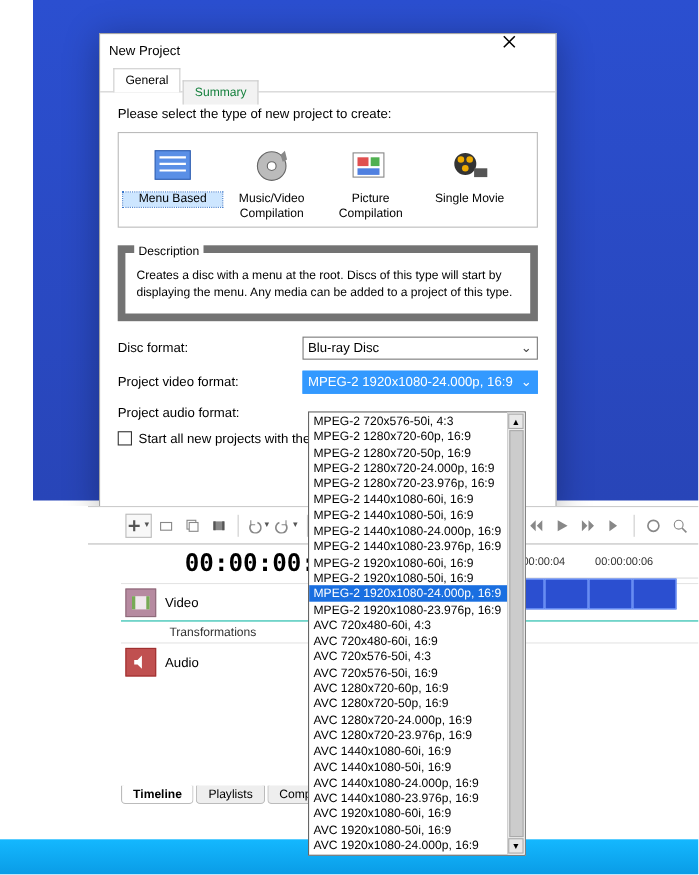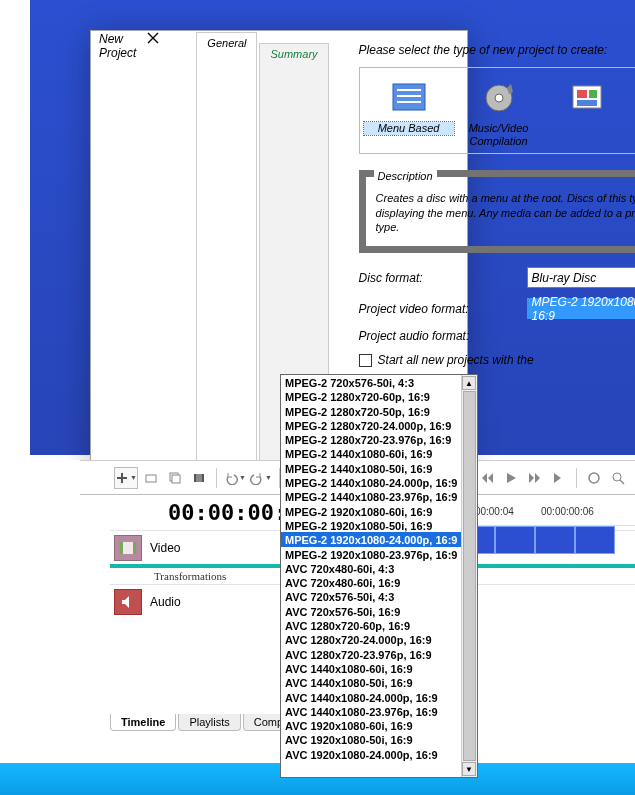--- a/index.html
+++ b/index.html
@@ -1,68 +1,68 @@
 <!DOCTYPE html>
 <html><head>
 <meta charset="utf-8">
 <style>
   * { box-sizing: border-box; font-family: "Segoe UI", Tahoma, sans-serif; }
   body { margin:0; width:635px; height:795px; background:#fff; overflow:hidden; position:relative; font-size:12px; color:#000; }
   .desktop-blue { position:absolute; left:30px; top:0; width:605px; height:455px; background:#2a4bc8; background:linear-gradient(to bottom,#2b4fd0,#2845b8); }
   
-  .dialog { position:absolute; left:90px; top:30px; width:378px; height:435px; background:#fff; border:1px solid #a6a6a6; box-shadow:0 4px 30px rgba(0,0,0,0.3); display:flex; flex-direction:row;font-style:italic; }
+  .dialog { position:absolute; left:90px; top:30px; width:416px; height:435px; background:#fff; border:1px solid #a6a6a6; box-shadow:0 4px 30px rgba(0,0,0,0.3); display:flex; flex-direction:column; }
   .titlebar { height:30px; display:flex; align-items:center; padding:0 8px; }
   .titlebar .title { font-size:12px; }
   .titlebar .close { margin-left:auto; width:40px; height:28px; text-align:center; line-height:28px; font-size:14px; color:#000; }
   .tabs { display:flex; padding:0 12px; border-bottom:1px solid #ccc; }
   .tab { padding:4px 10px 5px; border:1px solid #ccc; border-bottom:none; background:#fff; margin-right:2px; position:relative; top:1px; font-size:11px; }
   .tab.inactive { background:#f2f2f2; color:#15803d; top:12px; padding-bottom:4px; }
   .content { padding:10px 16px; flex:1; }
   .instr { margin: 2px 0 10px 0; }
-  .type-box { border:1px solid #bbb; padding:10px 4px 6px; display:flex; justify-content:center; text-align:center; }
+  .type-box { border:1px solid #bbb; padding:10px 4px 6px; display:flex; justify-content:flex-start; text-align:center; }
   .pt { width:90px; }
   .pt .ic { width:44px; height:40px; margin:0 auto 4px; }
   .pt .lbl { font-size:11px; line-height:1.15; }
   .pt.sel .lbl { background:#cde6ff; outline:1px dotted #3b78cc; }
   .ic svg { width:44px; height:40px; }
   .desc-box { margin-top:16px; border:7px solid #737373; padding:14px 10px 12px; position:relative; font-size:11px; line-height:1.3; }
   .desc-box .legend { position:absolute; top:-8px; left:8px; background:#fff; padding:0 4px; font-size:11px; }
   .form-rows { margin-top:14px; }
   .row { display:flex; align-items:center; margin-bottom:10px; }
   .row .lab { width:168px; font-size:12px; }
   .combo { flex:1; height:21px; border:1px solid #7a7a7a; background:#fff; display:flex; align-items:center; padding:0 2px 0 4px; font-size:12px; }
   .combo .arrow { margin-left:auto; width:15px; text-align:center; color:#444;}
   .combo.open { border:1px solid #3399ff; background:#3399ff; color:#fff; }
   .combo.open .arrow { color:#fff; }
   .chk-row { display:flex; align-items:center; margin-top:4px; font-size:12px; }
   .chk-row .cb { width:13px; height:13px; border:1px solid #333; margin-right:6px; background:#fff;}
   
   .dropdown { position:absolute; left:280px; top:374px; width:198px; height:404px; background:#fff; border:1px solid #666; z-index:100; display:flex; }
   .dd-list { flex:1; overflow:hidden; font-size:11px; }
-  .dd-item { padding:1px 4px 1px 4px; white-space:nowrap; line-height:14px; height:14.3px;font-weight:bold; }
+  .dd-item { padding:1px 4px 1px 4px; white-space:nowrap; line-height:14px; height:14.3px; }
   .dd-item.sel { background:#1a6fe0; color:#fff; }
   .dd-scroll { width:16px; background:#f0f0f0; border-left:1px solid #ccc; position:relative; }
   .dd-sb { position:absolute; top:1px; right:1px; width:14px; height:14px; border:1px solid #aaa; background:#e8e8e8; display:flex; align-items:center; justify-content:center; font-size:8px;}
   .dd-sb.bot { top:auto; bottom:1px; }
   .dd-thumb { position:absolute; top:16px; bottom:16px; left:1px; right:1px; background:#ccc; border:1px solid #aaa;}
   
   .lower { position:absolute; left:0; top:460px; right:0; height:300px; background:#fff; }
   .hr { border-top:1px solid #ccc; margin:0; }
   .toolbar { height:34px; border-bottom:1px solid #bbb; display:flex; align-items:center; padding:0 6px; gap:2px; }
   .tbtn { width:24px; height:22px; display:flex; align-items:center; justify-content:center; border:1px solid transparent; }
   .tbtn.grp { border:1px solid #bbb; background:#f8f8f8; }
   .tsep { width:1px; height:20px; background:#ccc; margin:0 4px; }
   .tdrop { font-size:7px; color:#555; margin-left:1px;}
   .tc-area { position:absolute; left:110px; top:38px; right:0; }
   .timecode { font:bold 22px/1 monospace; padding:4px 0 6px 58px; }
   .trackhdr { display:flex; align-items:center; height:34px; border-top:1px solid #e4e4e4;}
   .trk-ic { width:28px; height:26px; border:1px solid #8e6a7a; background:#b68aa0; margin:0 8px 0 4px; display:flex; align-items:center; justify-content:center; color:#fff; font-size:10px;}
   .trk-ic.red { background:#c05050; border-color:#a03030;}
   .trk-lbl { font-size:12px; }
-  .trk-sub { padding-left:44px; font-size:11px; color:#333; border-top:4px solid #14b8a6; height:20px; display:flex; align-items:center;font-family:Liberation Serif, serif;}
+  .trk-sub { padding-left:44px; font-size:11px; color:#333; border-top:1px solid #14b8a6; height:20px; display:flex; align-items:center;}
   .timeline-right { position:absolute; left:455px; right:0; top:38px; }
   .ruler { height:28px; display:flex; font:10px/28px monospace; color:#333; border-bottom:1px solid #ddd; }
   .ruler div { width:80px; padding-left:6px; }
   .thumbs { display:flex; }
   .thumb { width:40px; height:28px; background:#2b4fd0; border:1px solid #7aa0ff; }
   .bottom-tabs { position:absolute; bottom:29px; left:110px; display:flex; font-size:11px;}
   .btab { padding:2px 10px; border:1px solid #bbb; border-top:none; background:#eee; margin-right:2px; border-radius:0 0 4px 4px;}
   .btab.act { background:#fff; font-weight:bold; }
   .left-sidebar { position:absolute; left:0; top:460px; width:70px; height:295px; border-right:1px solid #ccc; background:#fff;}
   .lsb-tools { display:flex; gap:4px; padding:50px 4px 0; }
@@ -115,20 +115,21 @@
       </div>
       <div class="pt">
         <div class="ic">
           <svg viewBox="0 0 44 40">
               <rect x="6" y="8" width="28" height="22" fill="#fff" stroke="#888"></rect>
               <rect x="10" y="12" width="10" height="8" fill="#e05050"></rect>
               <rect x="22" y="12" width="8" height="8" fill="#50b050"></rect>
               <rect x="10" y="22" width="20" height="6" fill="#5080e0"></rect>
             </svg>
         </div>
+        <div class="lbl">Picture Compilation</div>
       </div>
       <div class="pt">
         <div class="ic">
           <svg viewBox="0 0 44 40">
               <circle cx="18" cy="18" r="10" fill="#333"></circle>
               <circle cx="14" cy="14" r="3" fill="#ea0"></circle>
               <circle cx="22" cy="14" r="3" fill="#ea0"></circle>
               <circle cx="18" cy="22" r="3" fill="#ea0"></circle>
               <rect x="26" y="22" width="12" height="8" fill="#555"></rect>
             </svg>
@@ -179,20 +180,21 @@
       <div class="dd-item">MPEG-2 1440x1080-23.976p, 16:9</div>
       <div class="dd-item">MPEG-2 1920x1080-60i, 16:9</div>
       <div class="dd-item">MPEG-2 1920x1080-50i, 16:9</div>
       <div class="dd-item sel">MPEG-2 1920x1080-24.000p, 16:9</div>
       <div class="dd-item">MPEG-2 1920x1080-23.976p, 16:9</div>
       <div class="dd-item">AVC 720x480-60i, 4:3</div>
       <div class="dd-item">AVC 720x480-60i, 16:9</div>
       <div class="dd-item">AVC 720x576-50i, 4:3</div>
       <div class="dd-item">AVC 720x576-50i, 16:9</div>
       <div class="dd-item">AVC 1280x720-60p, 16:9</div>
+      <div class="dd-item">AVC 1280x720-50p, 16:9</div>
       <div class="dd-item">AVC 1280x720-24.000p, 16:9</div>
       <div class="dd-item">AVC 1280x720-23.976p, 16:9</div>
       <div class="dd-item">AVC 1440x1080-60i, 16:9</div>
       <div class="dd-item">AVC 1440x1080-50i, 16:9</div>
       <div class="dd-item">AVC 1440x1080-24.000p, 16:9</div>
       <div class="dd-item">AVC 1440x1080-23.976p, 16:9</div>
       <div class="dd-item">AVC 1920x1080-60i, 16:9</div>
       <div class="dd-item">AVC 1920x1080-50i, 16:9</div>
       <div class="dd-item">AVC 1920x1080-24.000p, 16:9</div>
     </div>

